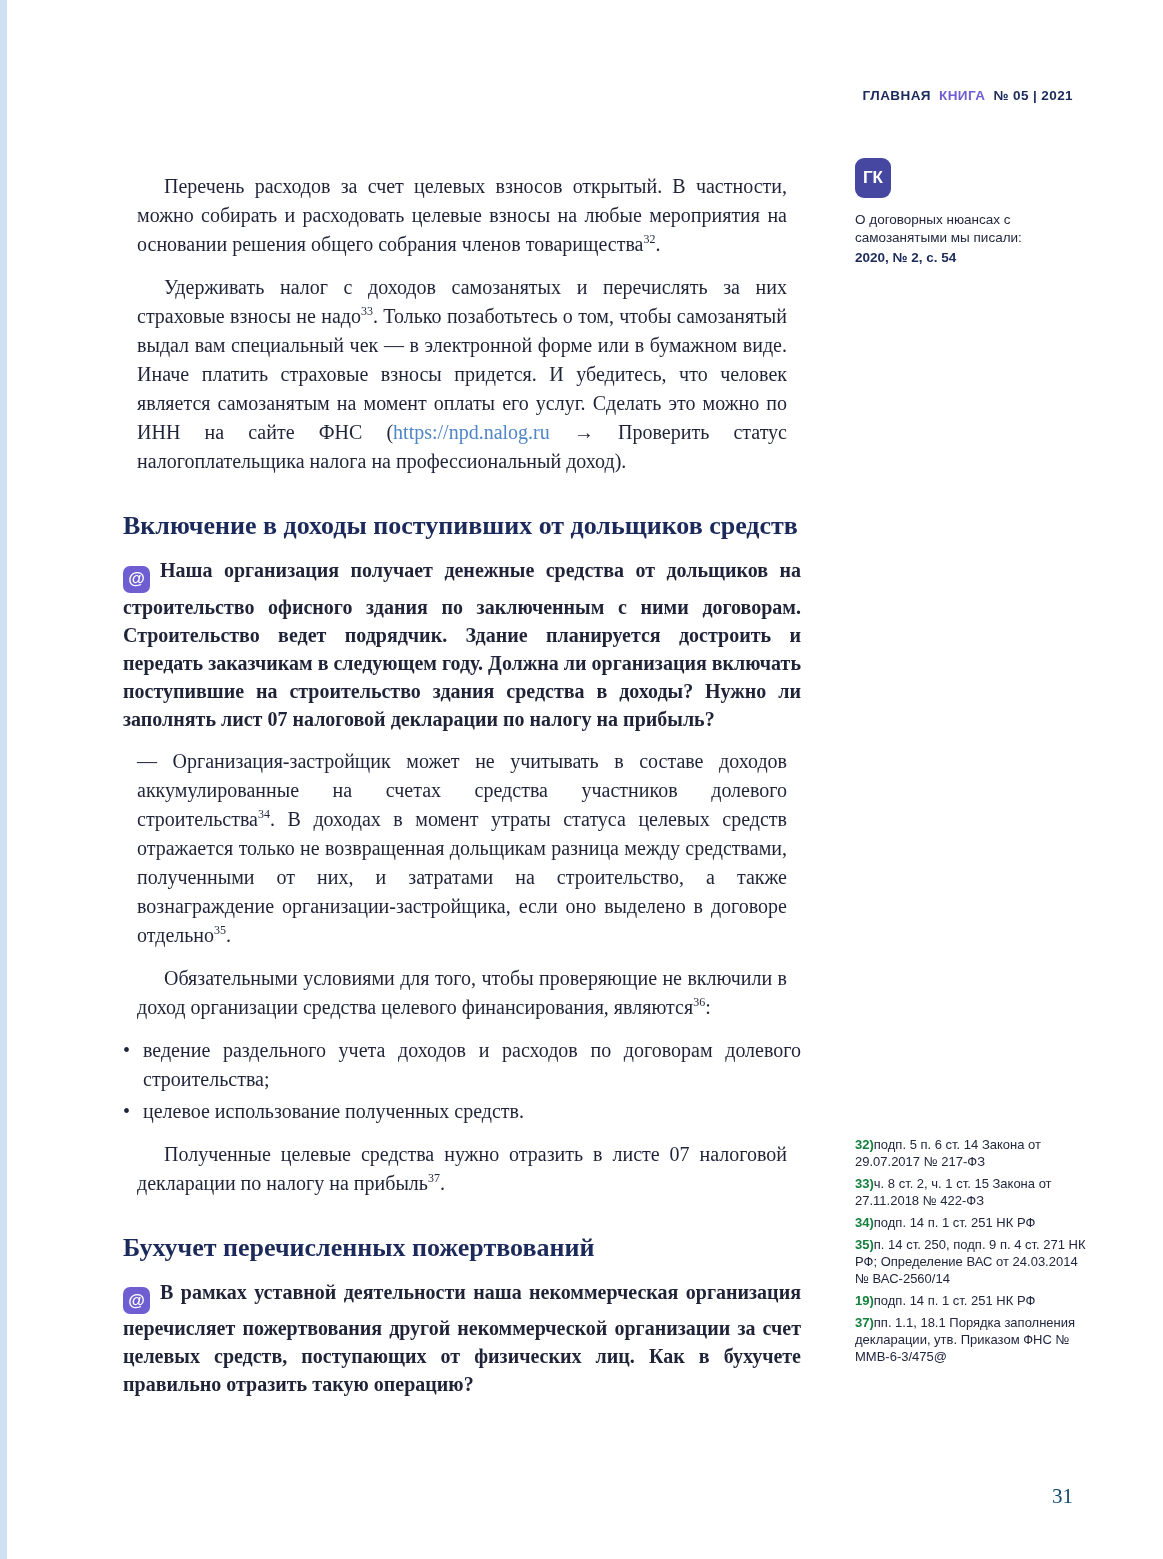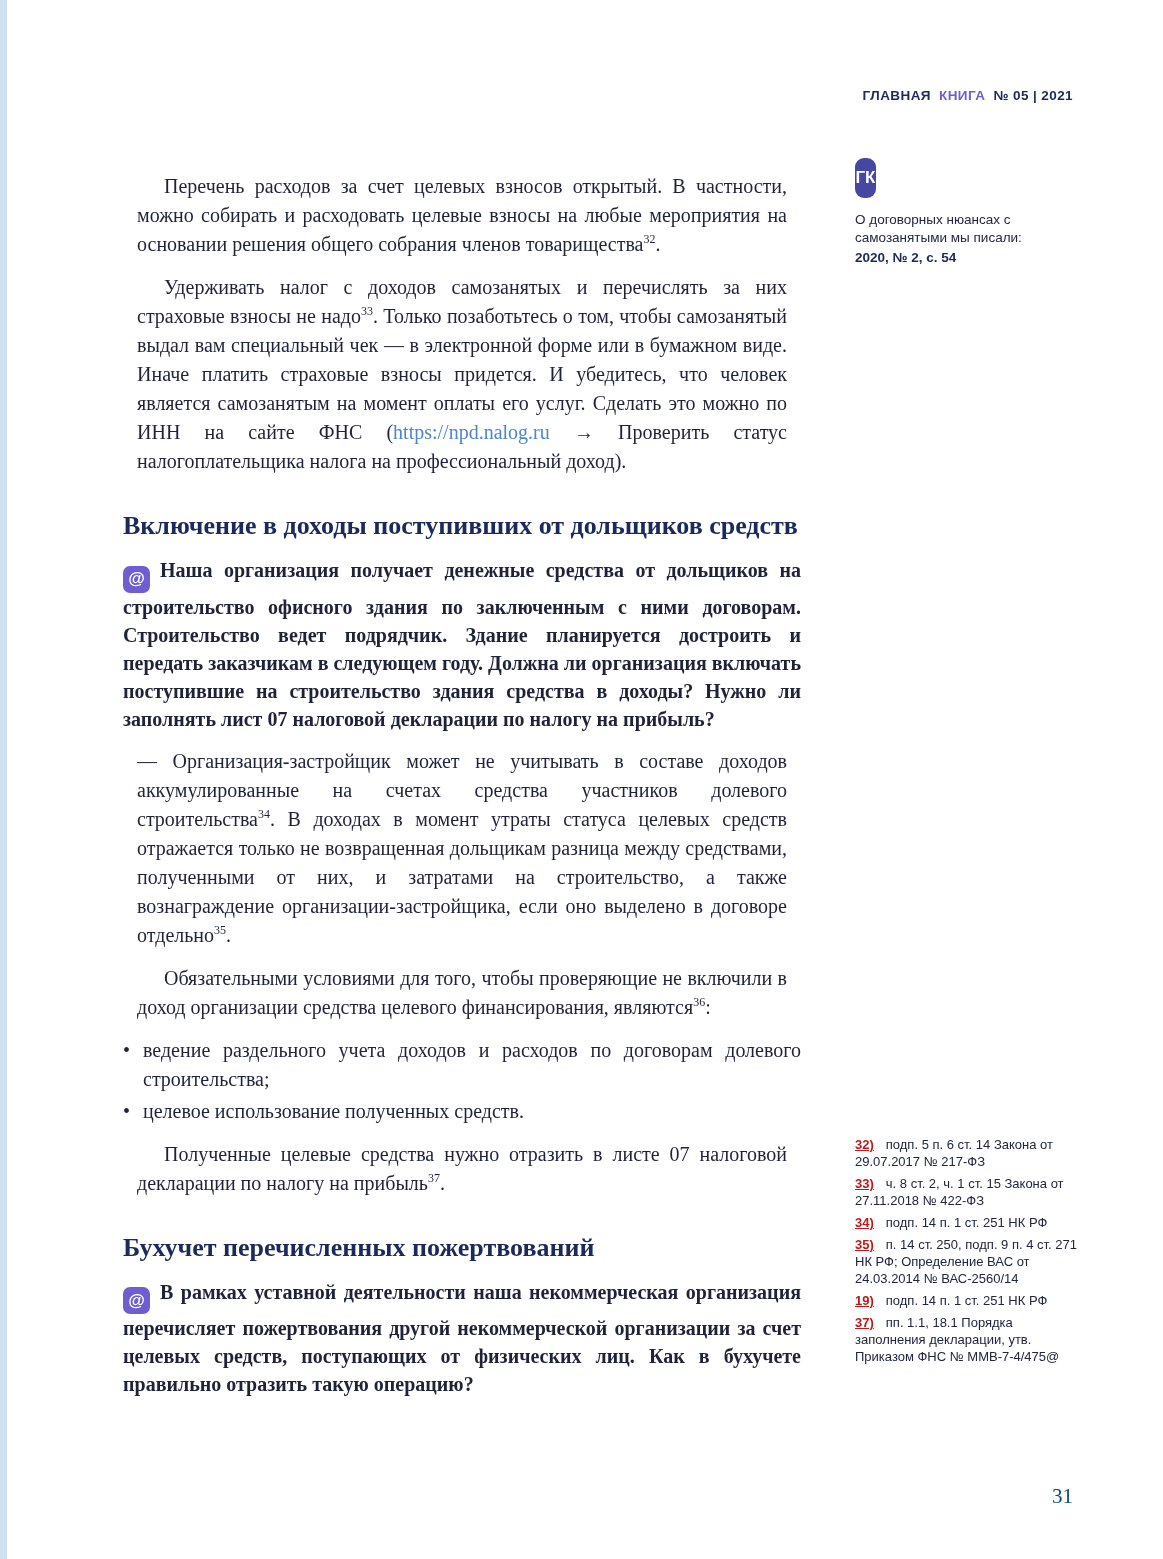--- a/index.html
+++ b/index.html
@@ -68,35 +68,35 @@
   .bullet-row{display:flex;margin:3px 0;}
   .bullet-marker{flex:0 0 20px;text-align:left;}
   .bullet-text{flex:1;text-align:justify;}
   
   .sidebar{
     position:absolute;left:855px;top:158px;width:228px;
     font-family:"Liberation Sans", sans-serif;
     font-size:13.5px;line-height:18px;color:#23283f;
   }
   .gk-logo{
-    width:21px;height:40px;border-radius:9px;
+    width:36px;height:40px;border-radius:9px;
     background:var(--logo-indigo);color:#ffffff;
     display:flex;align-items:center;justify-content:center;
     font-weight:700;font-size:17px;
     margin-bottom:13px;
   }
   .side-note{width:185px;margin-bottom:15px;}
   .side-ref{font-weight:700;color:var(--heading-navy);margin-top:2px;}
   .footnotes{
     position:absolute;left:855px;top:1136px;width:232px;
     font-family:"Liberation Sans", sans-serif;
     font-size:13px;line-height:17px;color:#20263e;
   }
   .footnote{margin-bottom:5px;}
-  .footnote .fn-num{font-weight:700;color:#b91c1c;margin-right:12px;text-decoration:underline;}
+  .footnote .fn-num{font-weight:700;color:#15803d;margin-right:0;}
   .page-number{
     position:absolute;right:90px;top:1484px;
     font-family:"Liberation Serif", serif;
     font-size:21px;color:#0c4a6e;
   }
 </style>
 </head>
 <body>
 
 <div class="page">
@@ -151,18 +151,18 @@
     </div>
 
   </aside>
 
   <section class="footnotes">
     <div class="footnote"><span class="fn-num">32)</span><span>подп. 5 п. 6 ст. 14 Закона от 29.07.2017 № 217-ФЗ</span></div>
     <div class="footnote"><span class="fn-num">33)</span><span>ч. 8 ст. 2, ч. 1 ст. 15 Закона от 27.11.2018 № 422-ФЗ</span></div>
     <div class="footnote"><span class="fn-num">34)</span><span>подп. 14 п. 1 ст. 251 НК РФ</span></div>
     <div class="footnote"><span class="fn-num">35)</span><span>п. 14 ст. 250, подп. 9 п. 4 ст. 271 НК РФ; Определение ВАС от 24.03.2014 № ВАС-2560/14</span></div>
     <div class="footnote"><span class="fn-num">19)</span><span>подп. 14 п. 1 ст. 251 НК РФ</span></div>
-    <div class="footnote"><span class="fn-num">37)</span><span>пп. 1.1, 18.1 Порядка заполнения декларации, утв. Приказом ФНС № ММВ-7-4/475@</span></div>
+    <div class="footnote"><span class="fn-num">37)</span><span>пп. 1.1, 18.1 Порядка заполнения декларации, утв. Приказом ФНС № ММВ-6-3/475@</span></div>
   </section>
 
   <div class="page-number">31</div>
 
 </div>
 
 </body></html>

